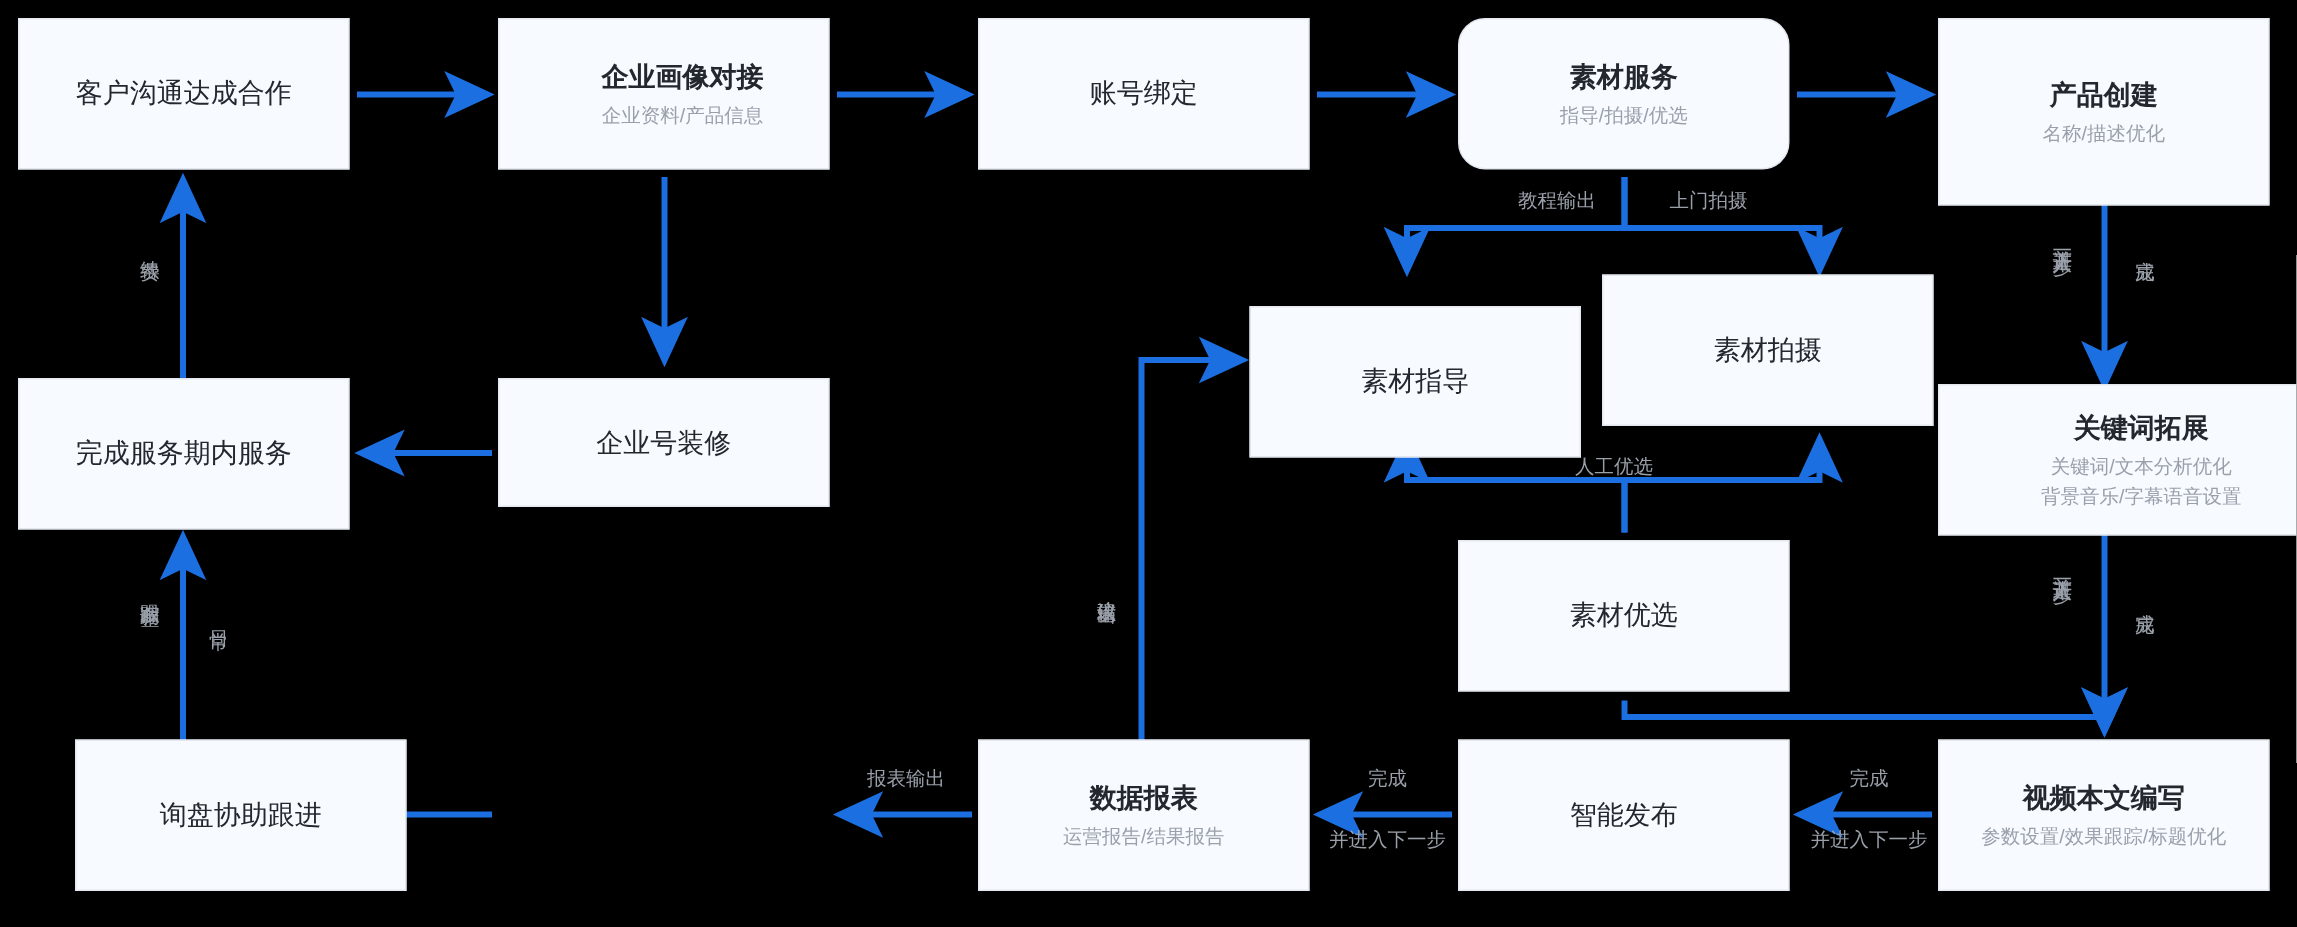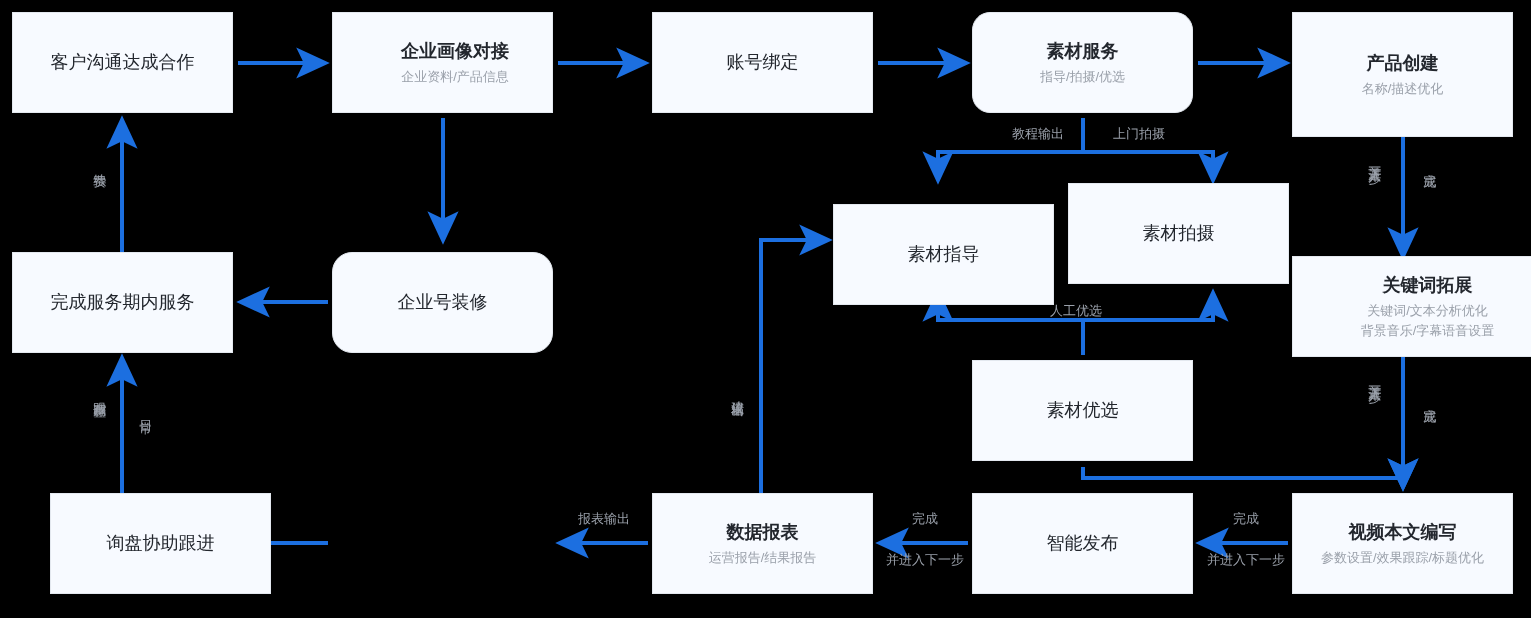--- a/index.html
+++ b/index.html
@@ -90,21 +90,21 @@
   </div>
 
   <div class="node bold" style="left:1292px;top:256px;width:247px;height:101px;padding-left:24px;">
     <div class="title">关键词拓展</div>
     <div class="sub">
       <span>关键词/文本分析优化</span>
         <span>背景音乐/字幕语音设置</span>
     </div>
   </div>
 
-  <div class="node" style="left:332px;top:252px;width:221px;height:101px;border-radius:20px;">
+  <div class="node" style="left:332px;top:252px;width:221px;height:86px;">
     <div class="title">企业号装修</div>
   </div>
 
   <div class="node" style="left:12px;top:252px;width:221px;height:101px;">
     <div class="title">完成服务期内服务</div>
   </div>
 
   <div class="node" style="left:972px;top:360px;width:221px;height:101px;">
     <div class="title">素材优选</div>
   </div>

